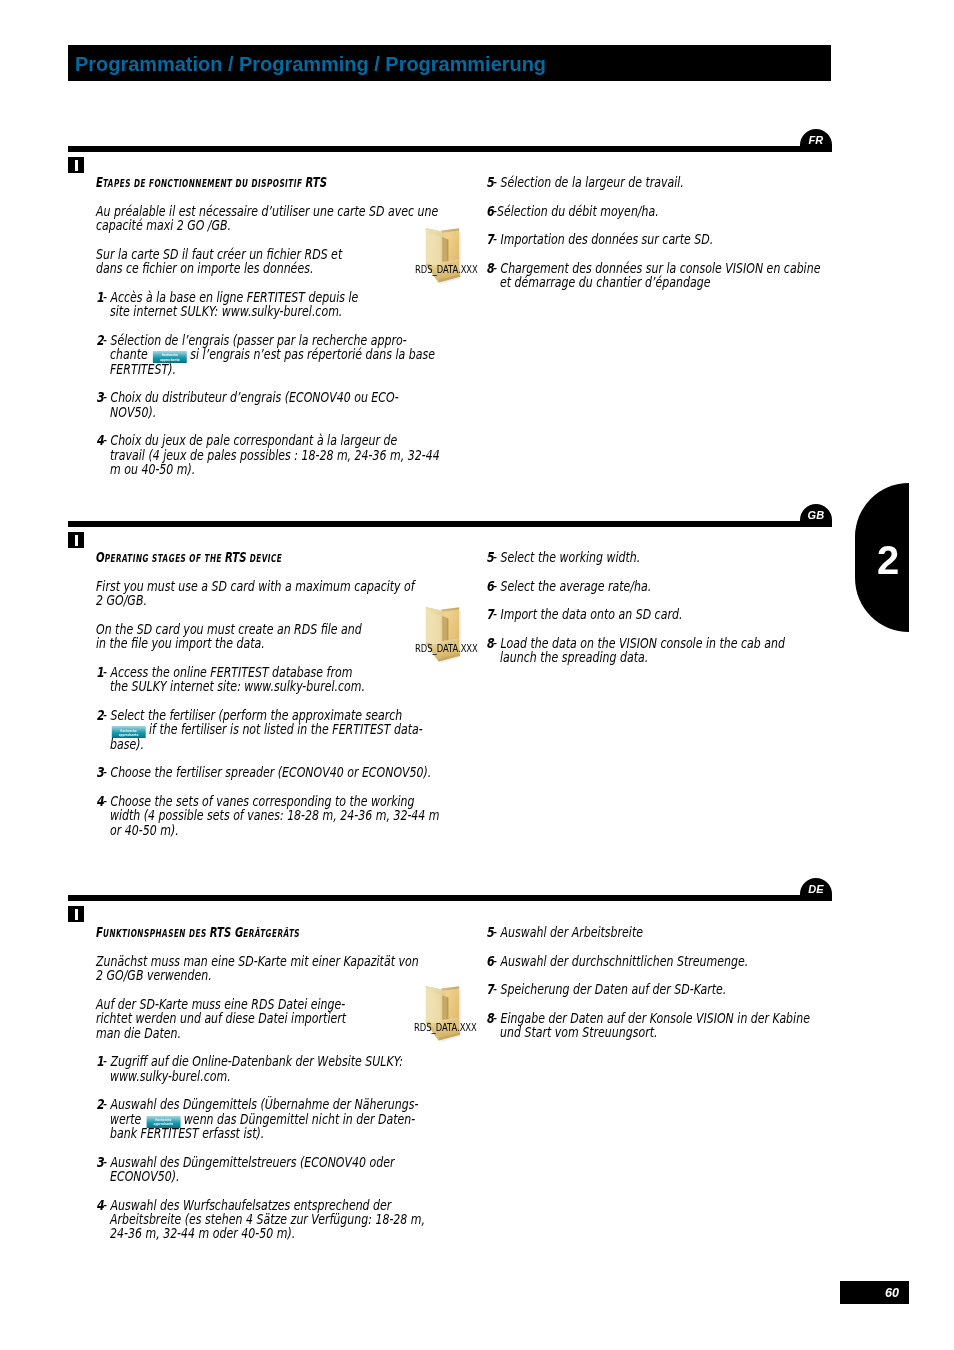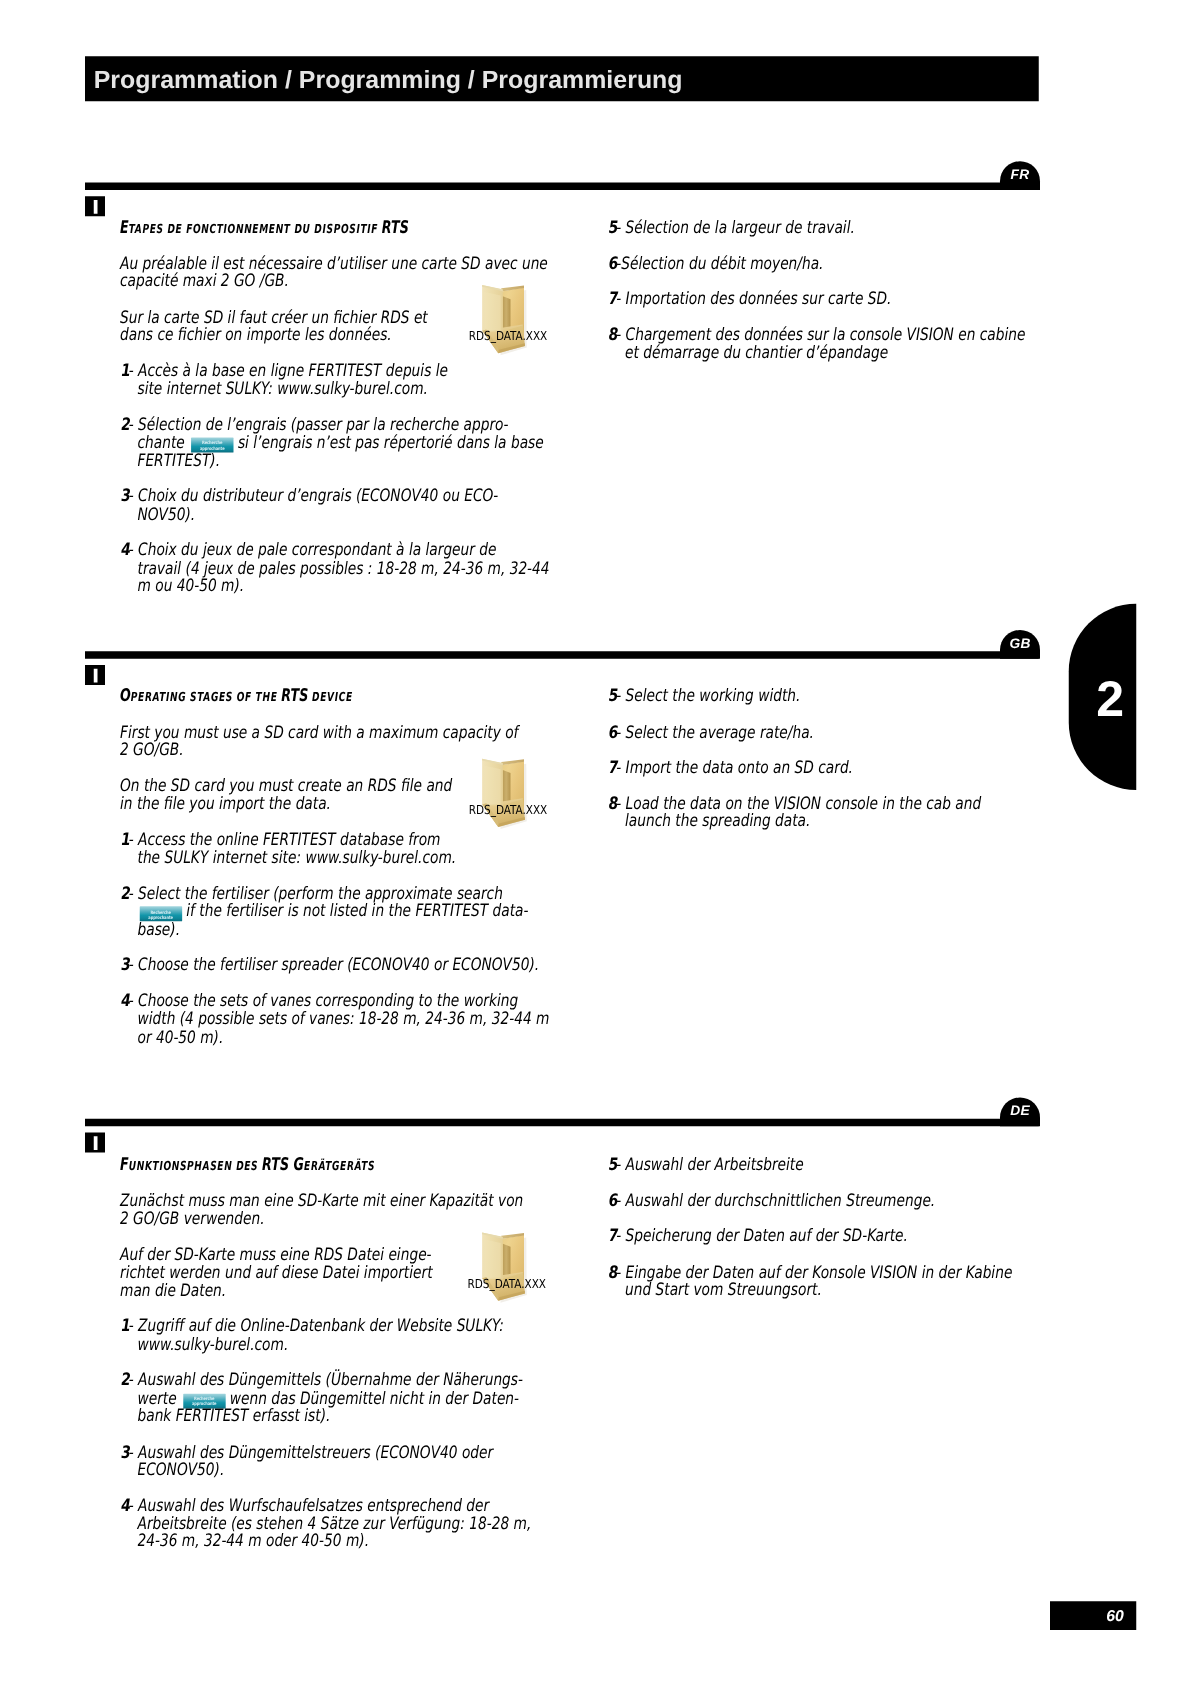--- a/index.html
+++ b/index.html
@@ -4,21 +4,21 @@
 <title>Programmation / Programming / Programmierung</title>
 <style>
   html,body{margin:0;padding:0;}
   body{width:954px;height:1350px;background:#ffffff;font-family:"Liberation Sans",sans-serif;
        overflow:hidden;position:relative;-webkit-font-smoothing:antialiased;
 }
   .page{position:absolute;left:0;top:0;width:954px;height:1350px;background:#fff;}
 
   
   .title-bar{position:absolute;left:68px;top:45px;width:763px;height:36px;background:#000;}
-  .title-bar .t{position:absolute;left:7px;top:8px;color:#e5e5e5;font-size:19.9px;font-weight:bold;
+  .title-bar .t{position:absolute;left:7px;top:8px;color:#0369a1;font-size:19.9px;font-weight:bold;
        letter-spacing:0.03px;white-space:nowrap;will-change:opacity;}
 
   
   .sec{position:absolute;left:0;width:954px;}
   .rule{position:absolute;left:68px;top:0;width:763px;height:6px;background:#000;}
   .lang-badge{position:absolute;left:799.5px;top:-17.5px;width:32px;height:23.5px;background:#000;
      border-radius:16px 16px 0 0;color:#fff;font-size:11px;font-weight:bold;font-style:italic;
      text-align:center;}
   
   .lang-badge span{position:absolute;left:1px;right:0;top:5.2px;letter-spacing:0.2px;will-change:opacity;}
@@ -33,21 +33,21 @@
   
   .ln{position:absolute;white-space:pre;font-family:"DejaVu Sans Condensed","DejaVu Sans",sans-serif;
       font-style:italic;font-size:13.7px;color:#000;
       transform:scaleX(0.893);transform-origin:left top;line-height:1;will-change:opacity;}
   .ln b{font-weight:bold;}
   .ln.hd{font-weight:bold;letter-spacing:0.05px;font-size:14px;transform:scaleX(0.806);
       margin-top:-1.3px;}
   .ln .sc{font-size:10px;letter-spacing:0.62px;}
 
   
-  .folder{position:absolute;width:40px;height:60px;}
+  .folder{position:absolute;width:40px;height:60px;margin-left:40px;}
   .folder .lbl{position:absolute;left:-7.5px;top:39.2px;
      font-size:10px;font-style:normal;font-weight:normal;color:#000;letter-spacing:0px;
      font-family:"DejaVu Sans Condensed","DejaVu Sans",sans-serif;white-space:nowrap;
      transform:scaleX(0.93);transform-origin:left top;line-height:1;will-change:opacity;}
 
   
   .btn{display:inline-block;position:relative;width:38.2px;height:11.8px;vertical-align:-4.0px;margin-left:1.6px;
       background:linear-gradient(180deg,#a5d6de 0%,#86c7d3 14%,#45a9ba 40%,#1296aa 60%,#0e8699 82%,#0a7184 97%,#0a6a7c 100%);
       border:0;border-radius:0.5px;overflow:hidden;}
   .btn u{position:absolute;left:0;right:0;text-decoration:none;color:#d7eef4;font-style:normal;

